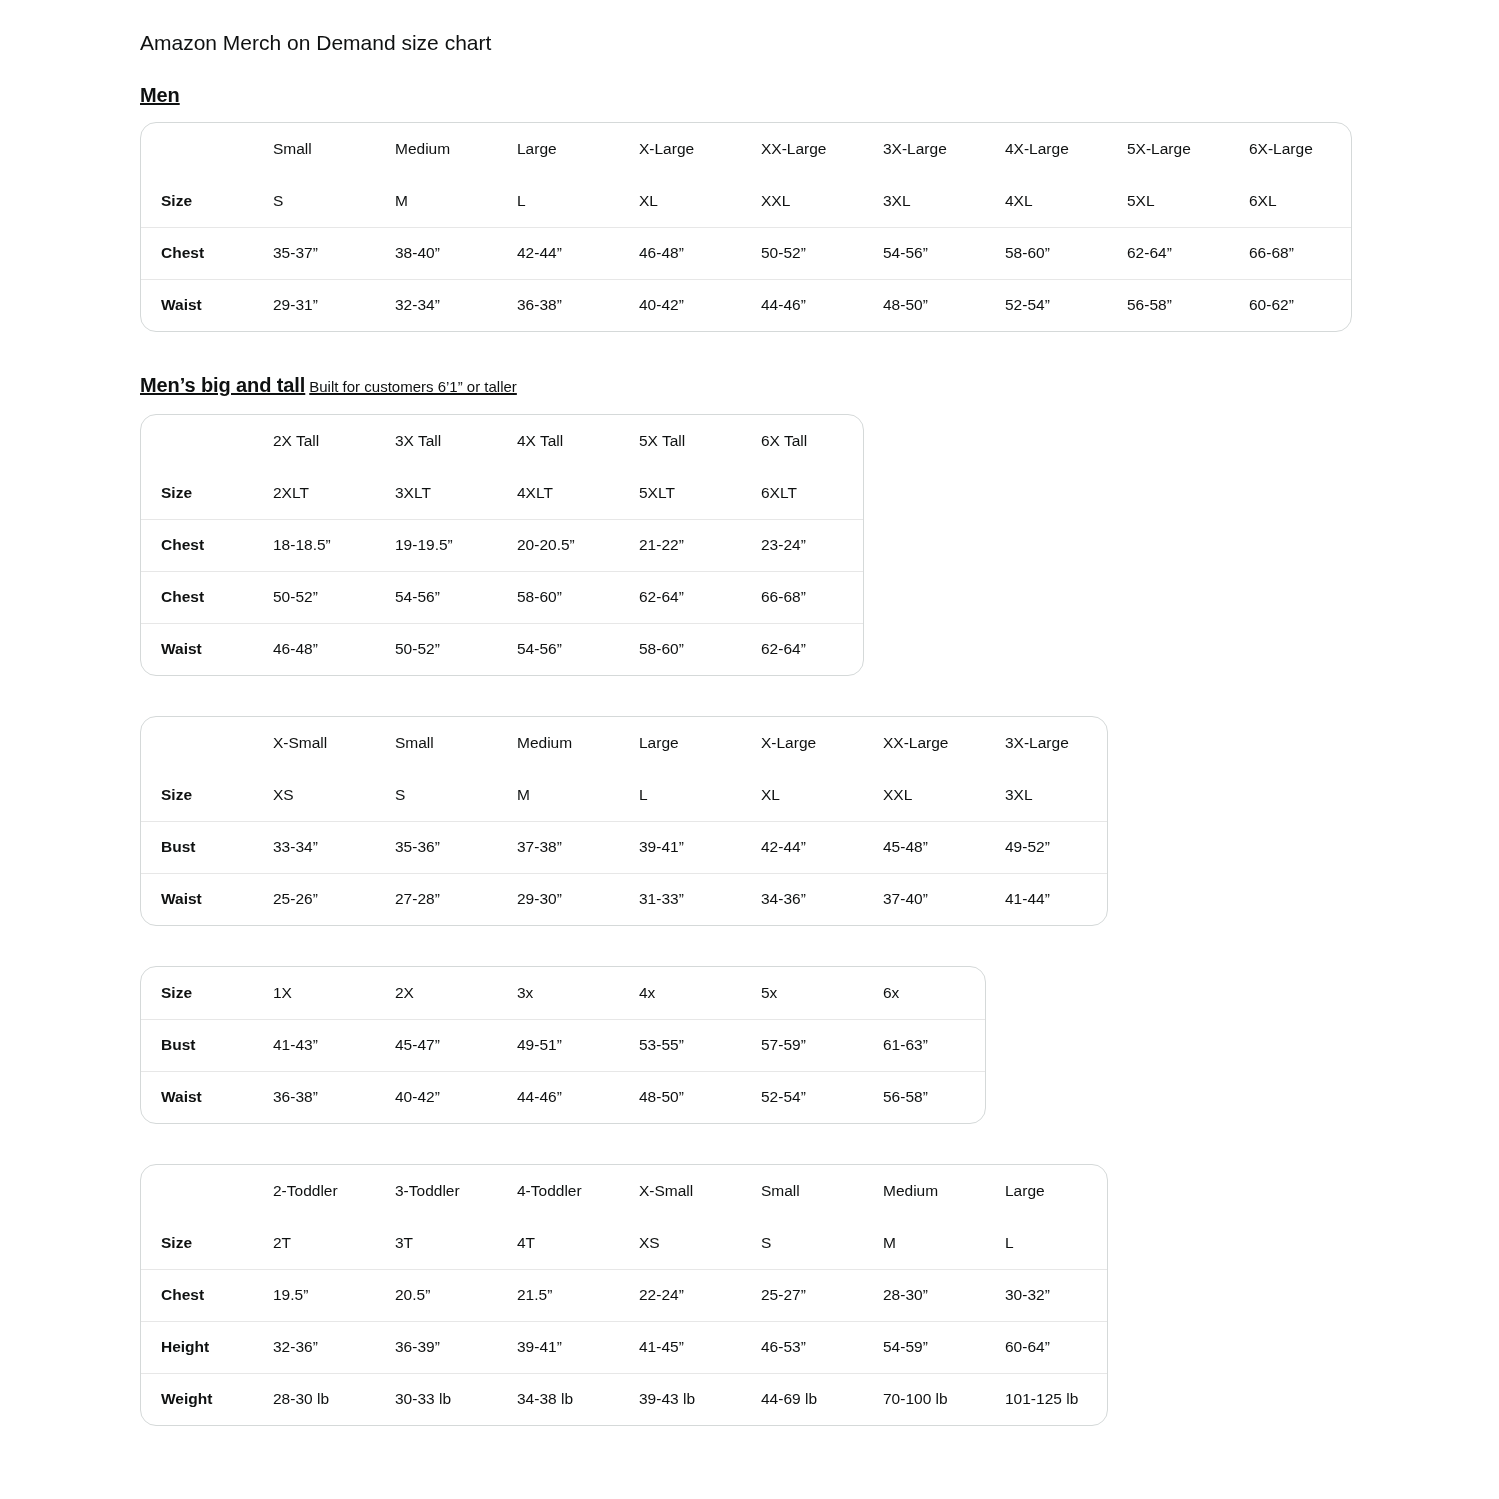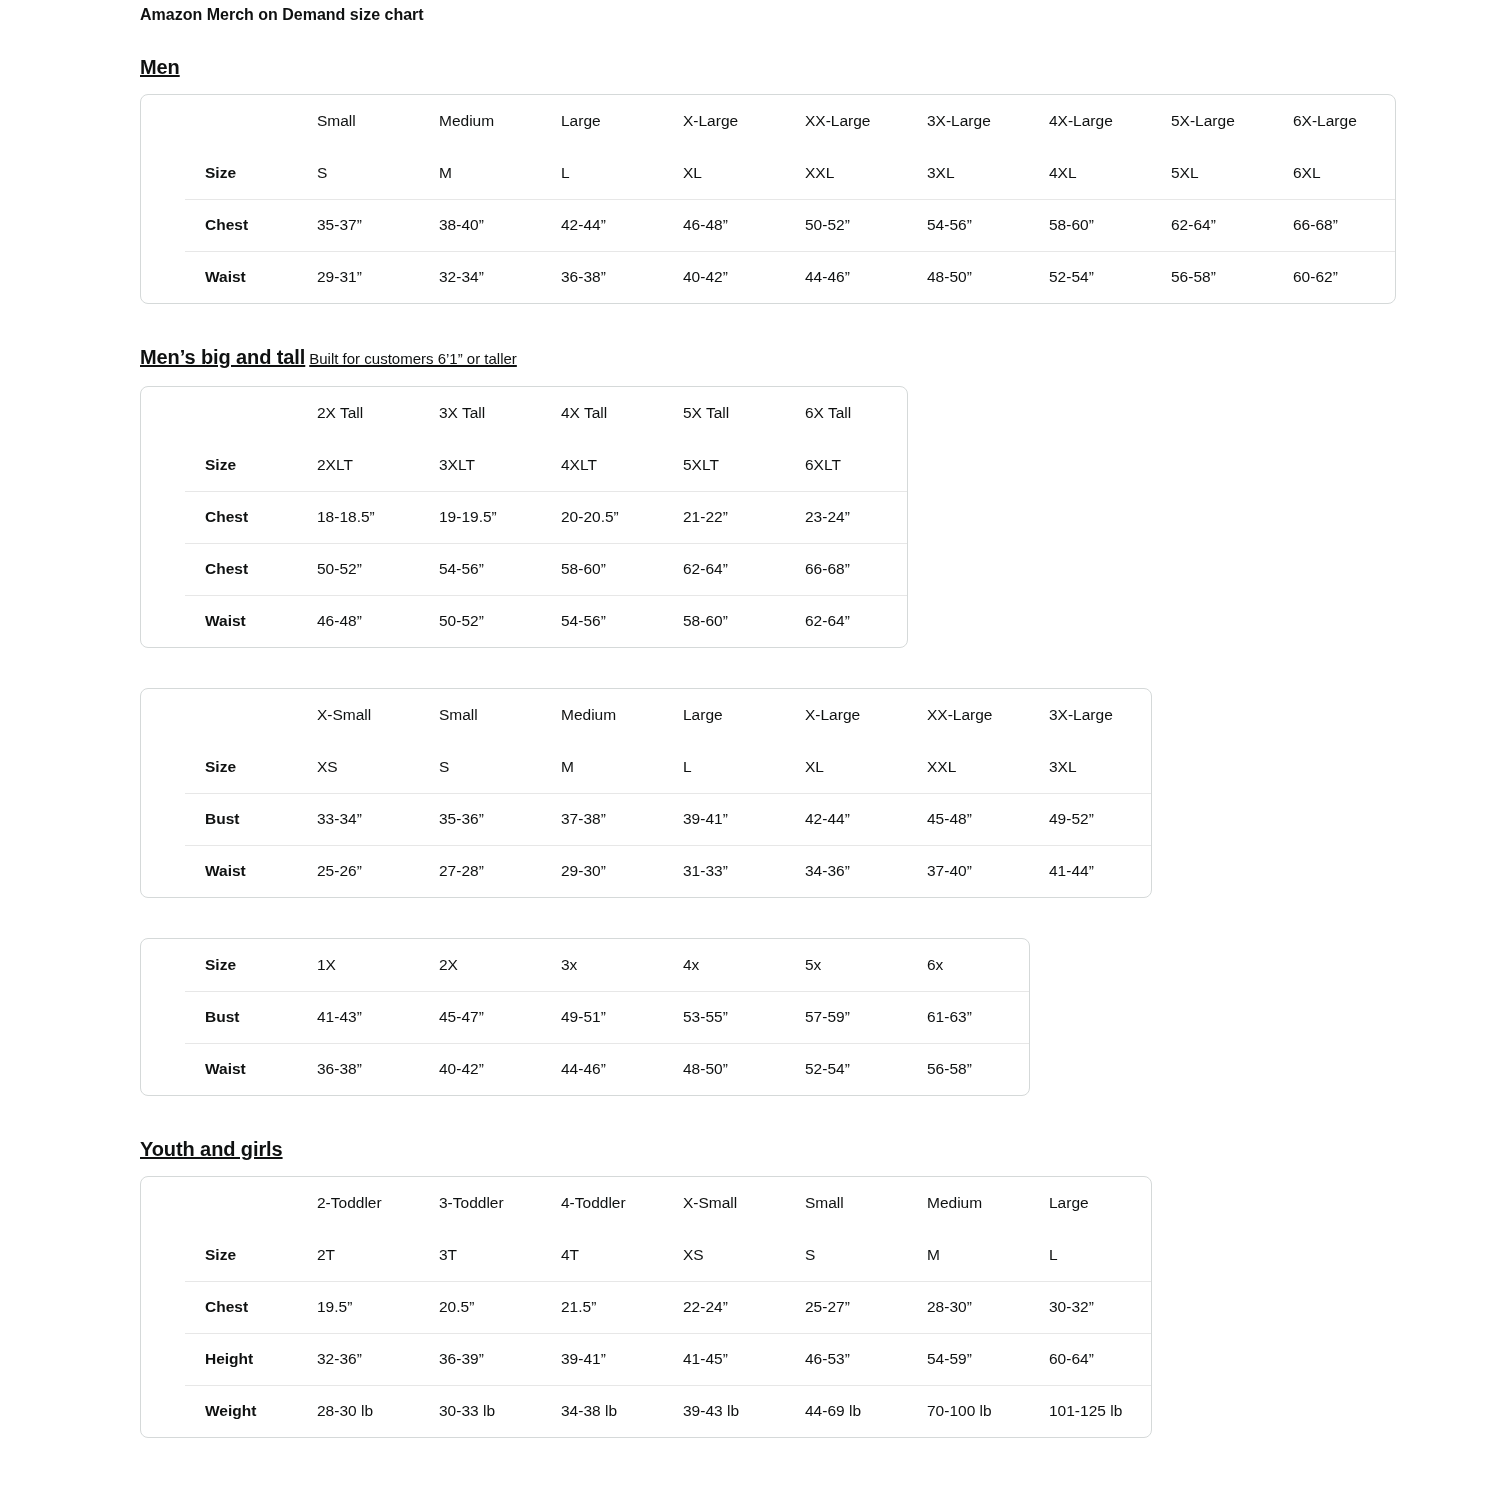--- a/index.html
+++ b/index.html
@@ -12,24 +12,25 @@
     width: 1499px;
     height: 1499px;
     overflow: hidden;
     font-family: "Liberation Sans", "DejaVu Sans", sans-serif;
     color: #0f1111;
   }
   .content {
     padding: 4px 0 0 140px;
   }
   .page-title {
-    font-size: 16px;
+    font-size: 21px;
     line-height: 22px;
-    font-weight: 700;
+    font-weight: 400;
     color: #0f1111;
+    margin-top: 28px;
   }
   section.size-section { margin-top: 36px; }
   section.size-section:first-of-type { margin-top: 28px; }
   h2.section-heading {
     margin: 0 0 14px 0;
     font-size: 20px;
     line-height: 26px;
     font-weight: 700;
     color: #0f1111;
     letter-spacing: -0.1px;
@@ -37,24 +38,23 @@
   }
   h2.section-heading .subtitle {
     font-size: 15px;
     font-weight: 400;
     margin-left: 4px;
     letter-spacing: 0;
   }
   .table-wrap {
     display: inline-block;
     border: 1px solid #d5d9d9;
-    border-radius: 8px;
+    border-radius: 16px;
     overflow: hidden;
     background: #fff;
-    padding-left: 44px;
   }
   table.size-table {
     border-collapse: collapse;
     table-layout: fixed;
   }
   table.size-table tr + tr td,
   table.size-table tr + tr th {
     border-top: 1px solid #e7e7e7;
   }
   table.size-table th,
@@ -291,21 +291,21 @@
                 <th class="row-label" scope="row">Waist</th>
                 <td>36-38”</td>
                 <td>40-42”</td>
                 <td>44-46”</td>
                 <td>48-50”</td>
                 <td>52-54”</td>
                 <td>56-58”</td>
               </tr>
             </tbody>
           </table></div></section>
-      <section class="size-section"><h2 class="section-heading"><span>Youth and girls</span></h2><div class="table-wrap"><table class="size-table" style="width: 966px;">
+      <section class="size-section"><div class="table-wrap"><table class="size-table" style="width: 966px;">
             <colgroup>
               <col style="width: 112px;">
               <col style="width: 122px;">
               <col style="width: 122px;">
               <col style="width: 122px;">
               <col style="width: 122px;">
               <col style="width: 122px;">
               <col style="width: 122px;">
               <col style="width: 122px;">
             </colgroup>

